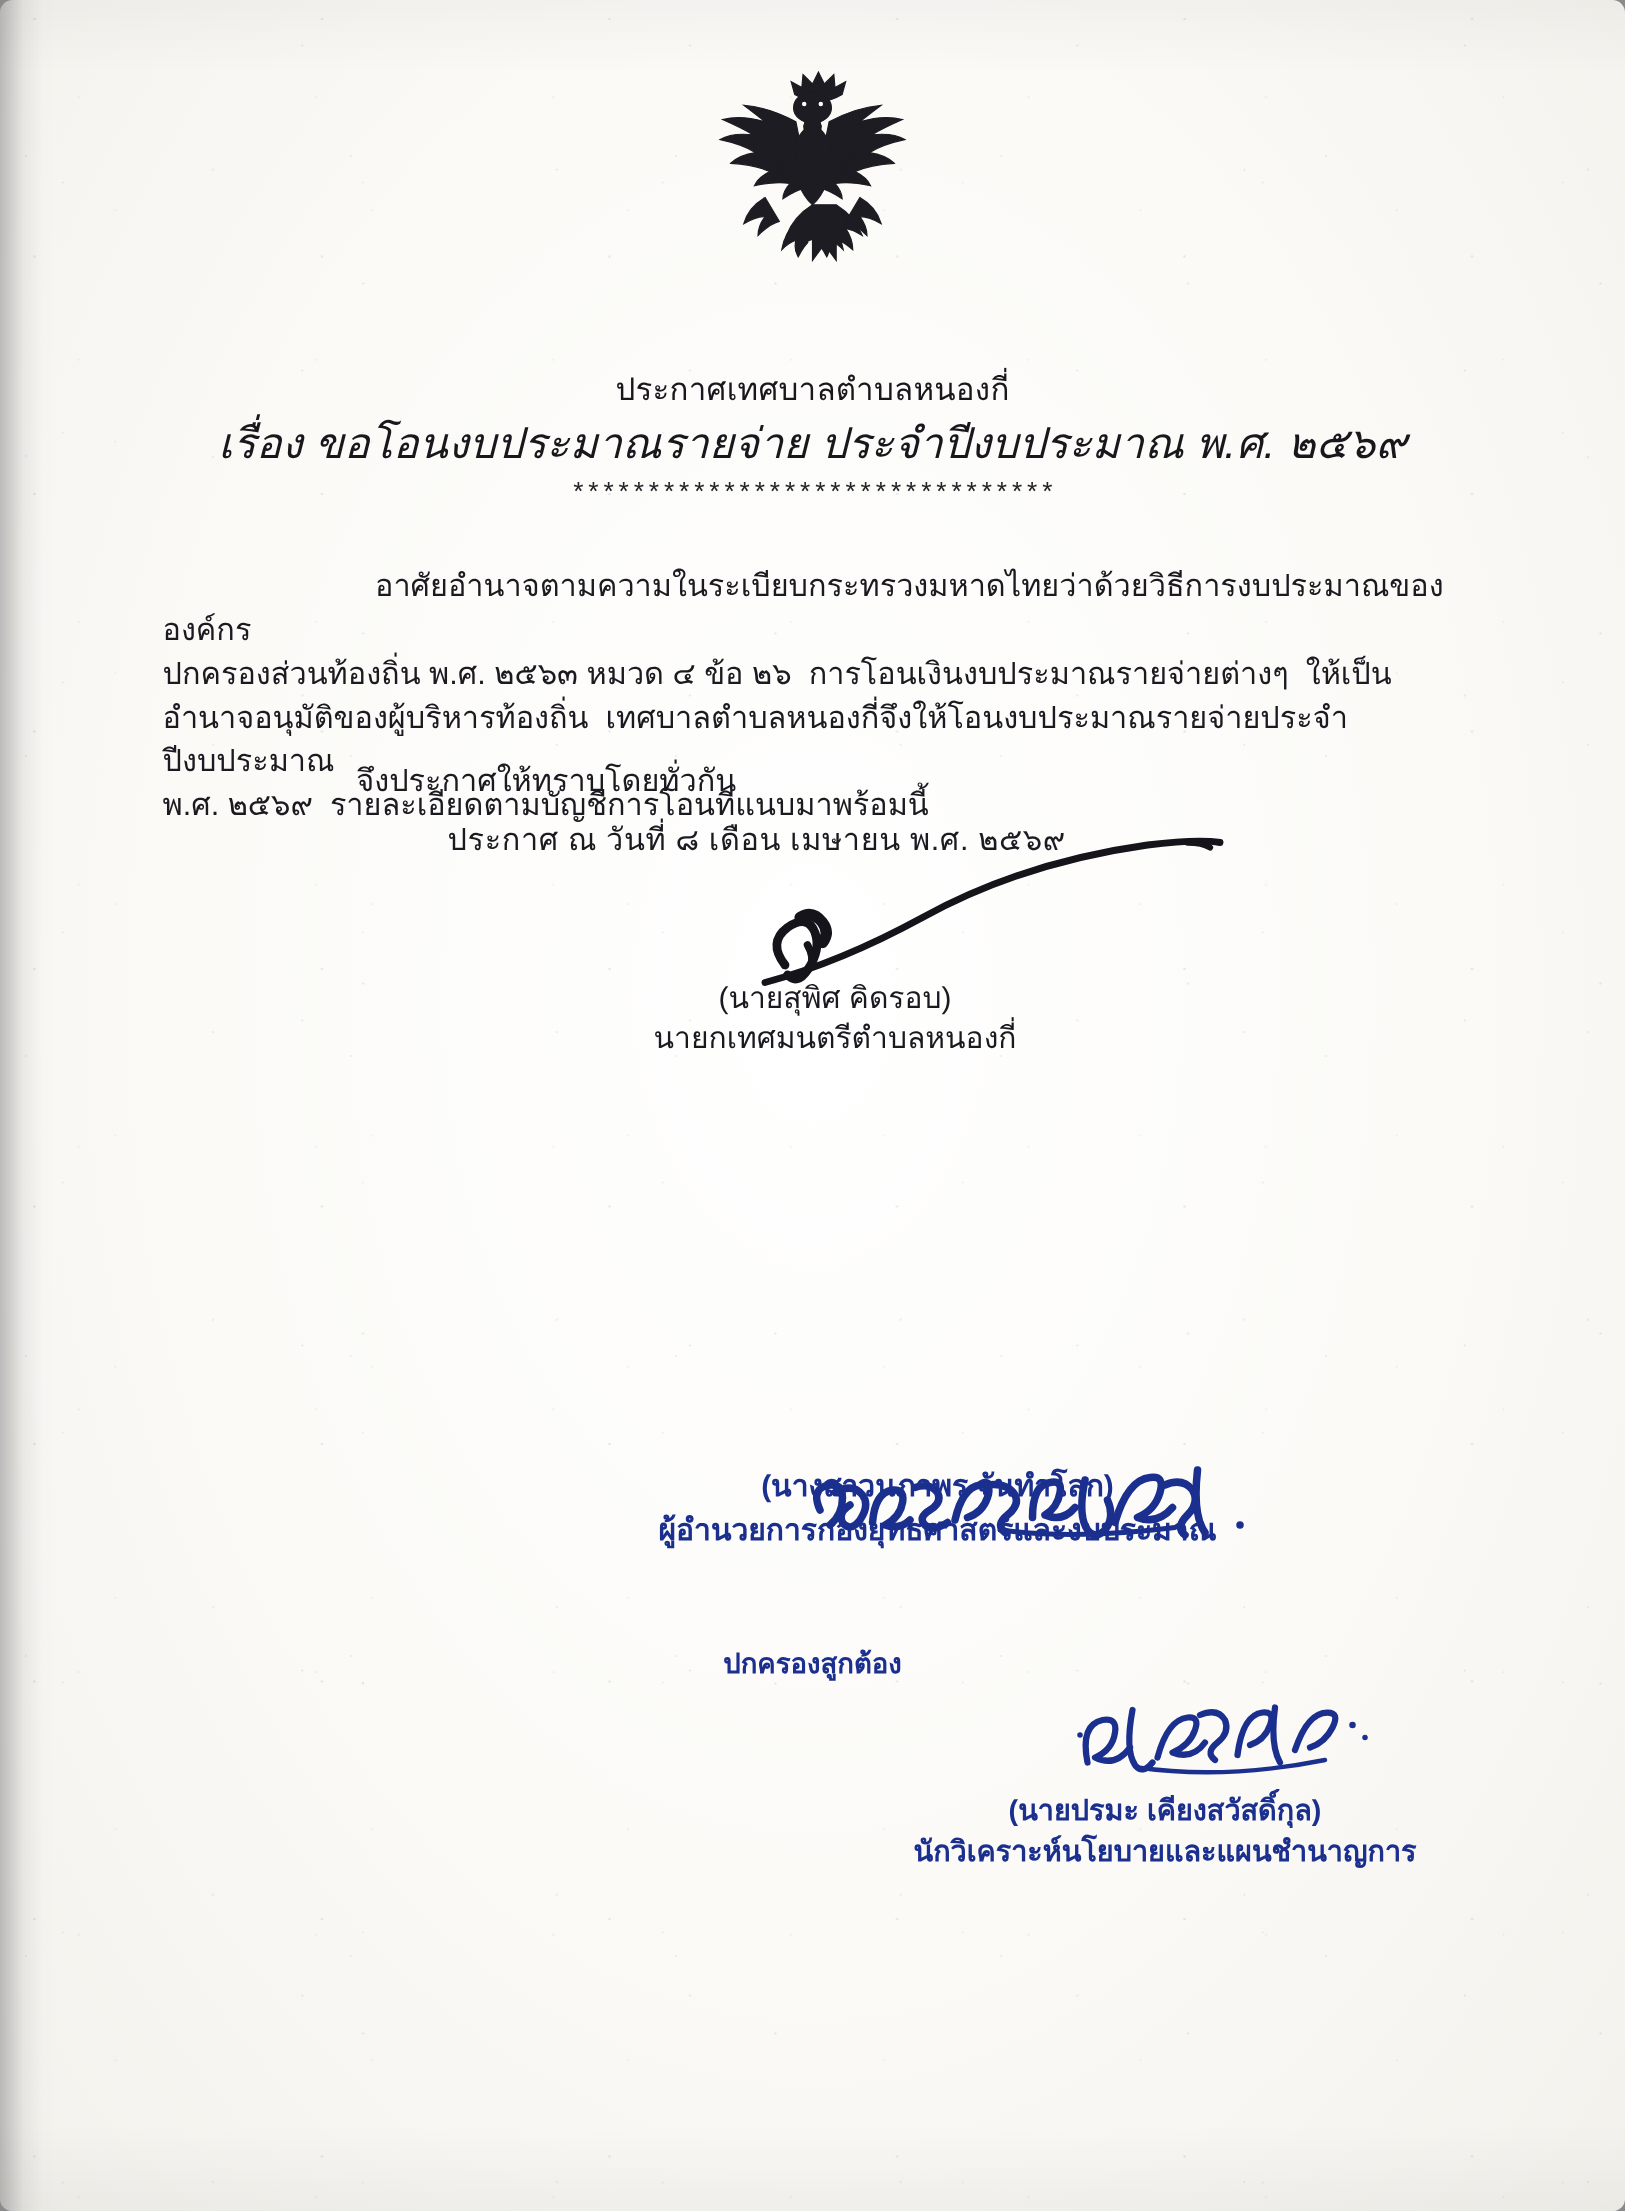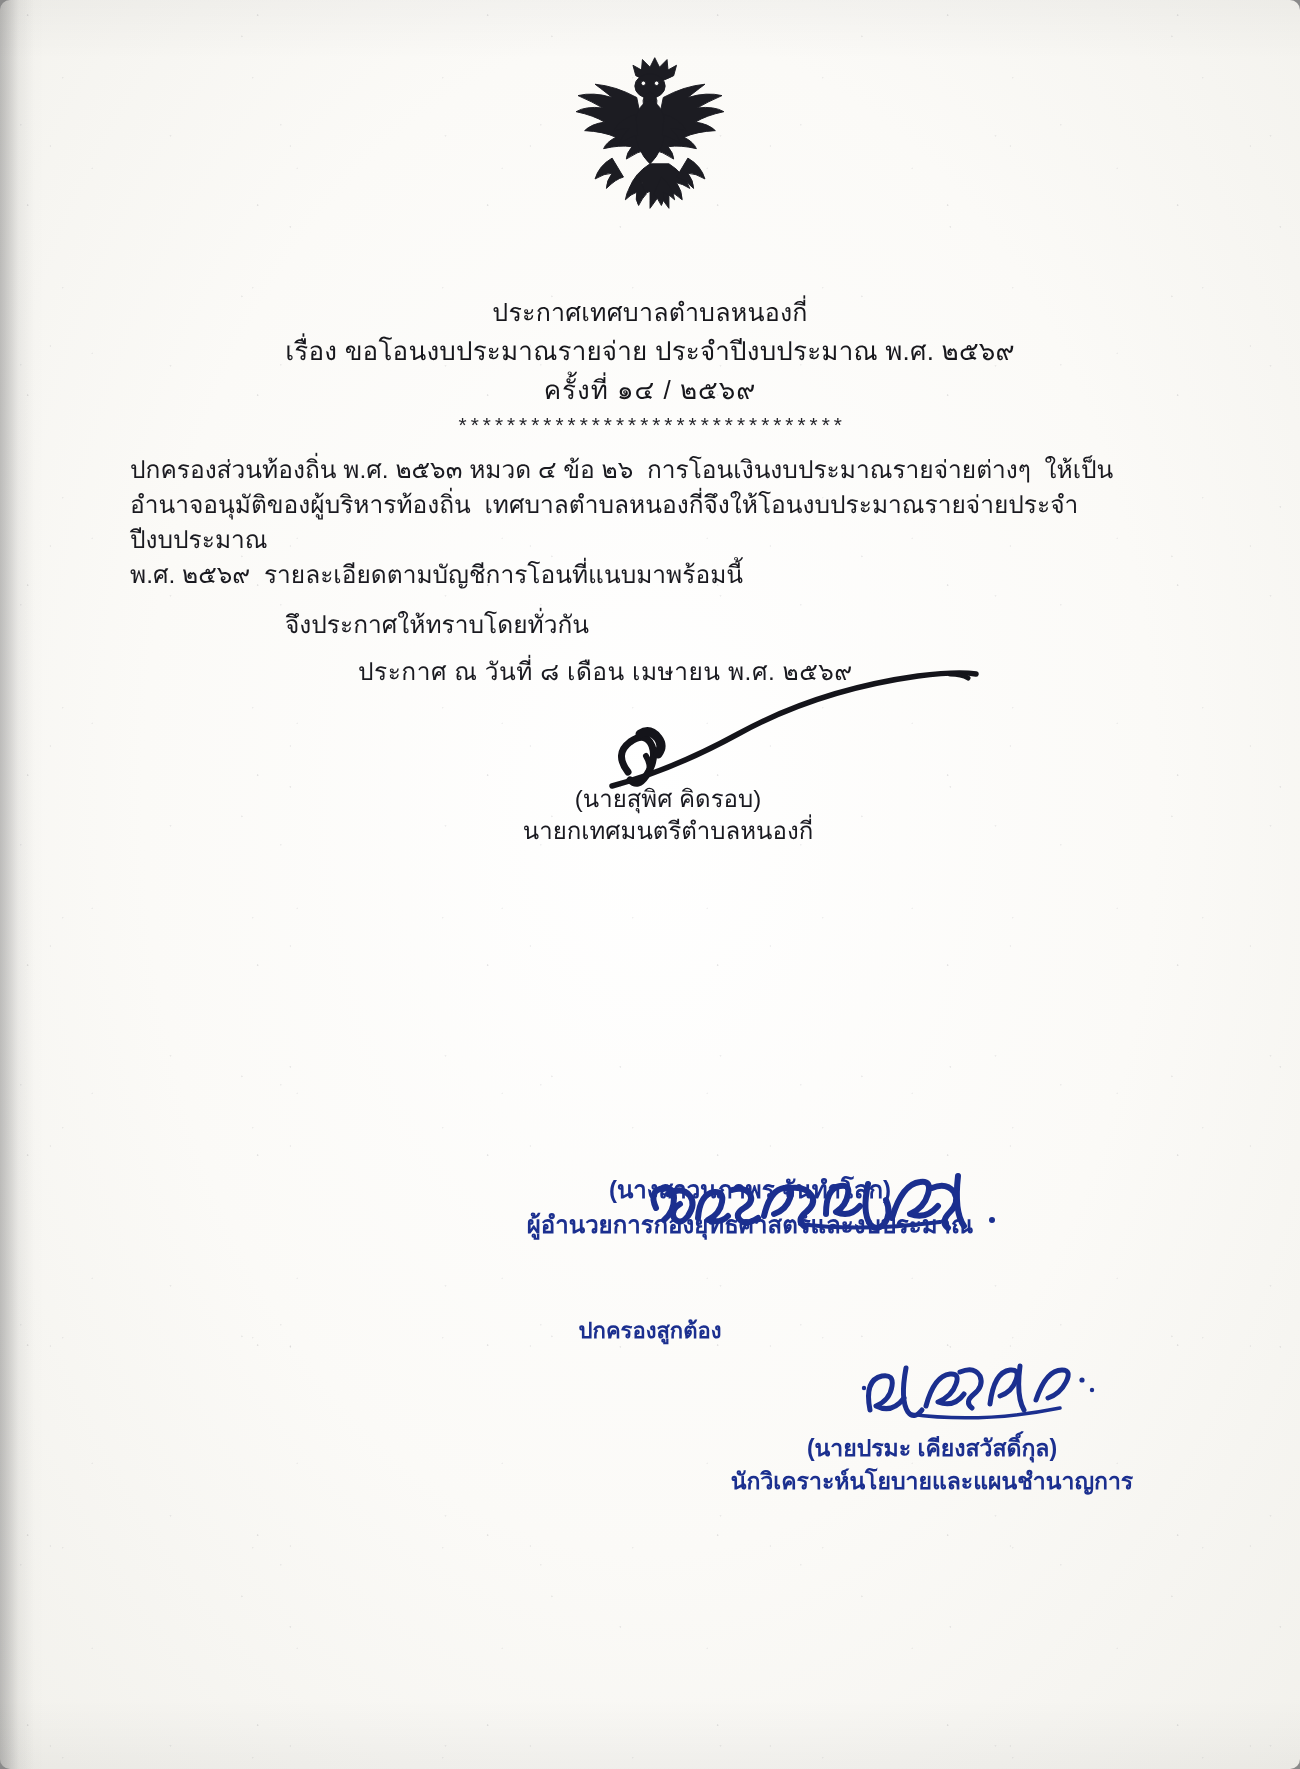--- a/index.html
+++ b/index.html
@@ -72,21 +72,21 @@
     width: 100%;
     text-align: center;
     line-height: 1.0;
   }
   .heading .h-line {
     font-size: 25px;
     letter-spacing: .2px;
     margin-bottom: 13px;
     color: #17171c;
   }
-  .heading .h-line.l2 { font-size: 26px; }
+  .heading .h-line.l2 { font-size: 34px; font-style: italic; }
   .heading .h-line.l3 { font-size: 26px; letter-spacing: 1px; }
   .stars {
     font-size: 21px;
     letter-spacing: -0.5px;
     margin-top: 14px;
     color: #24242a;
     font-family: "Liberation Mono", "DejaVu Sans Mono", monospace;
   }
 
   
@@ -249,25 +249,25 @@
 
         <path d="M60 112 q-14 8 -18 22 q10 -6 18 -6 q-6 8 -6 16 q10 -10 18 -12 z"></path>
         <path d="M140 112 q14 8 18 22 q-10 -6 -18 -6 q6 8 6 16 q-10 -10 -18 -12 z"></path>
       </g>
     </svg>
   </div>
 
   <div class="heading">
     <div class="h-line l1">ประกาศเทศบาลตำบลหนองกี่</div>
     <div class="h-line l2">เรื่อง  ขอโอนงบประมาณรายจ่าย  ประจำปีงบประมาณ  พ.ศ. ๒๕๖๙</div>
-    <div class="h-line l3">ครั้งที่  ๑๔ / ๒๕๖๙</div>
     <div class="stars">********************************</div>
   </div>
 
   <div class="body-block">
+    <div class="body-line" style="text-indent:170px;">อาศัยอำนาจตามความในระเบียบกระทรวงมหาดไทยว่าด้วยวิธีการงบประมาณขององค์กร</div>
     <div class="body-line">ปกครองส่วนท้องถิ่น พ.ศ. ๒๕๖๓ หมวด ๔ ข้อ ๒๖  การโอนเงินงบประมาณรายจ่ายต่างๆ  ให้เป็น</div>
     <div class="body-line">อำนาจอนุมัติของผู้บริหารท้องถิ่น  เทศบาลตำบลหนองกี่จึงให้โอนงบประมาณรายจ่ายประจำปีงบประมาณ</div>
     <div class="body-line">พ.ศ. ๒๕๖๙  รายละเอียดตามบัญชีการโอนที่แนบมาพร้อมนี้</div>
   </div>
 
   <div class="para-2">จึงประกาศให้ทราบโดยทั่วกัน</div>
 
   <div class="date-line">ประกาศ ณ วันที่   ๘   เดือน  เมษายน  พ.ศ. ๒๕๖๙</div>
 
   <svg class="sig1" viewBox="0 0 450 140" aria-hidden="true">

